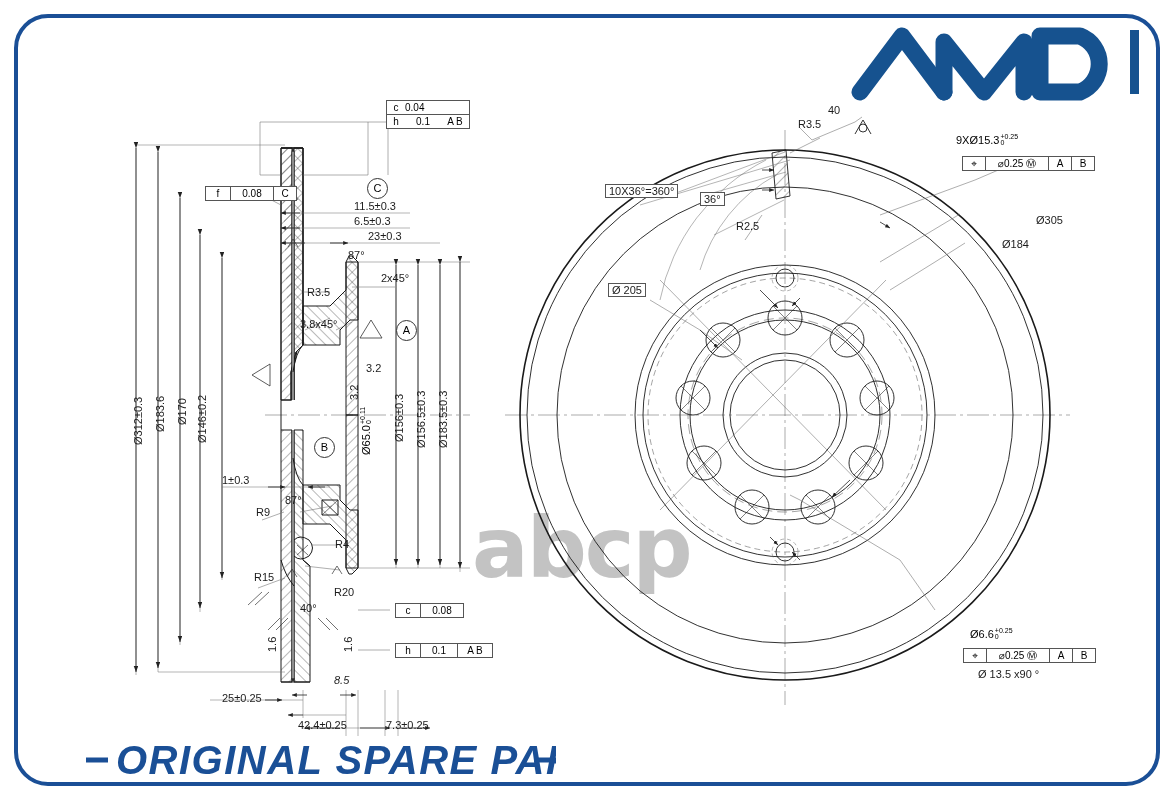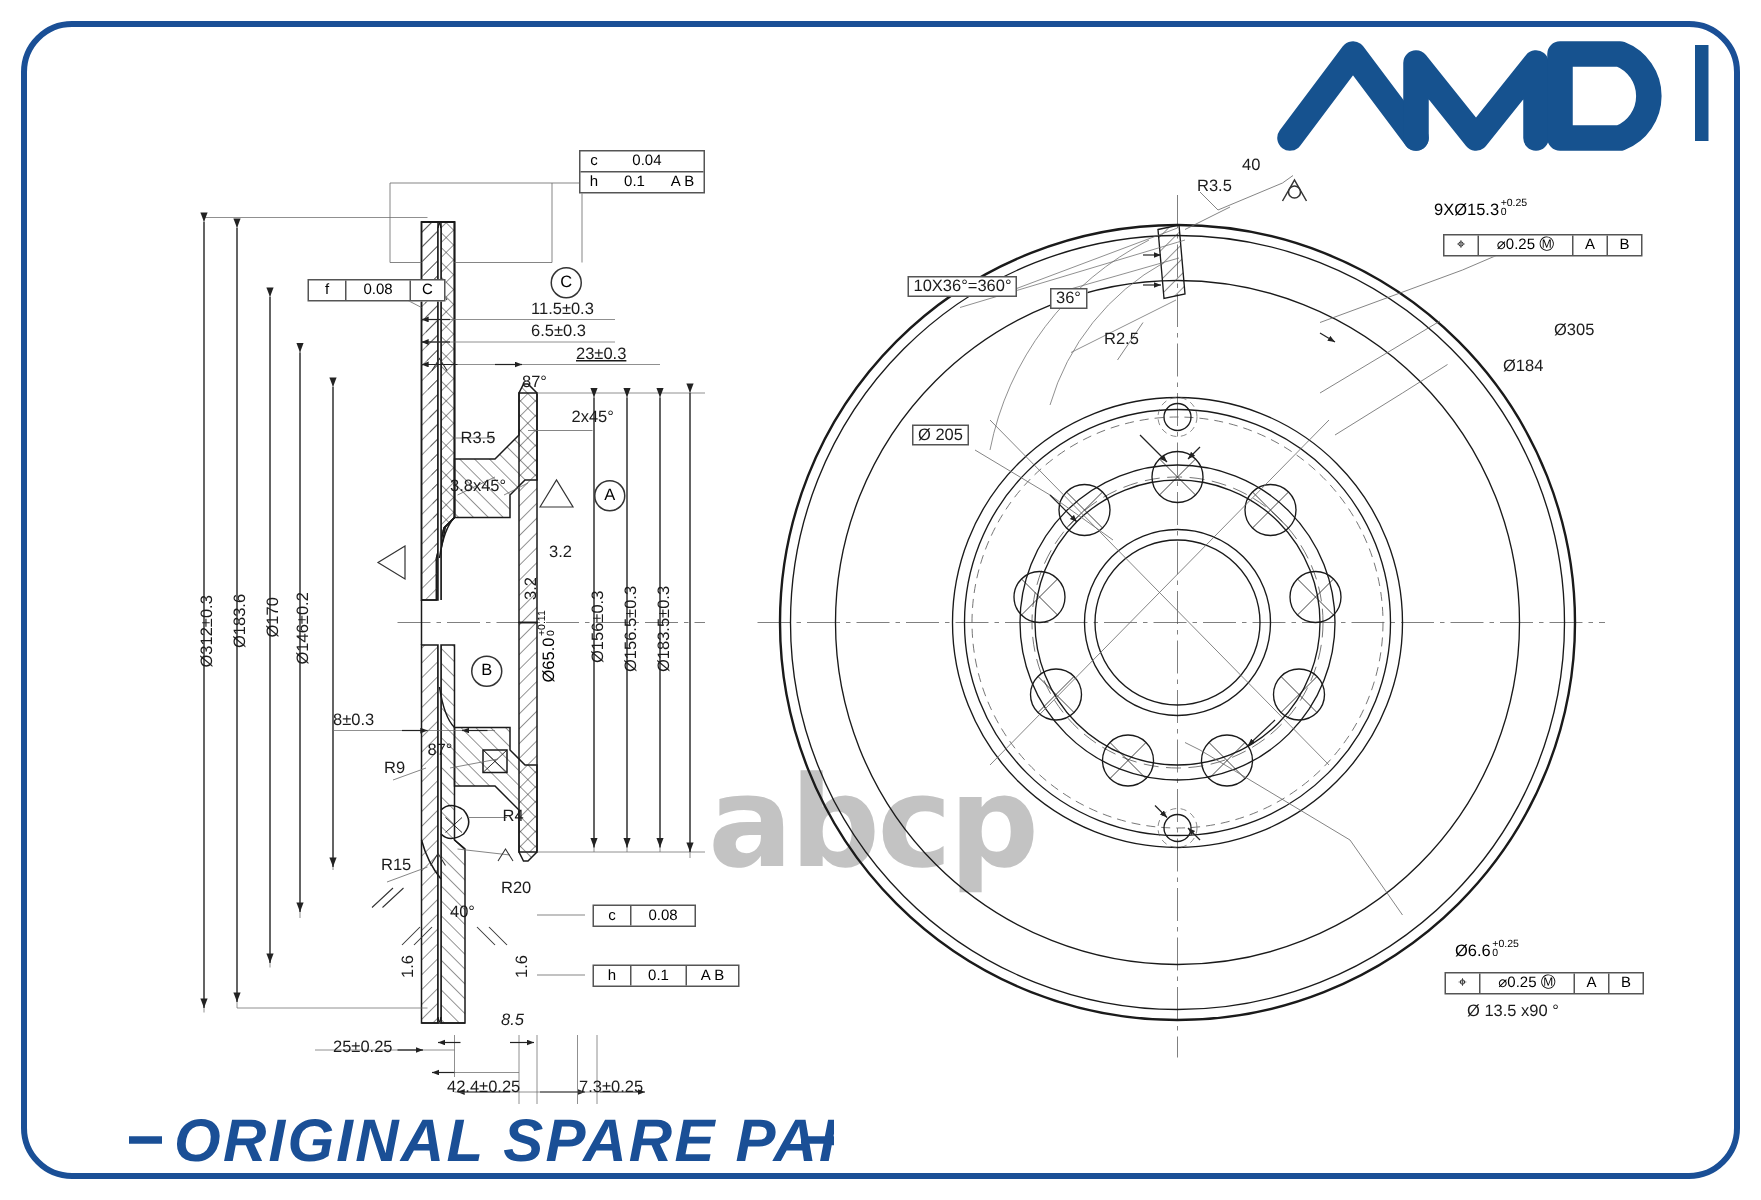--- a/index.html
+++ b/index.html
@@ -330,27 +330,27 @@
   <div class="lbl vert" style="left:393px;top:442px;">Ø156±0.3</div>
   <div class="lbl vert" style="left:415px;top:448px;">Ø156.5±0.3</div>
   <div class="lbl vert" style="left:437px;top:448px;">Ø183.5±0.3</div>
 
   <div class="tolstack" style="left:360px;top:455px;transform-origin:0 0;transform:rotate(-90deg);">
     <span>Ø65.0</span><span class="tolpair"><sup>+0.11</sup><sub>0</sub></span>
   </div>
 
   <div class="lbl" style="left:354px;top:200px;">11.5±0.3</div>
   <div class="lbl" style="left:354px;top:215px;">6.5±0.3</div>
-  <div class="lbl" style="left:384px;top:230px;text-decoration:underline;">23±0.3</div>
+  <div class="lbl" style="left:368px;top:230px;">23±0.3</div>
   <div class="lbl" style="left:348px;top:249px;">87°</div>
   <div class="lbl" style="left:381px;top:272px;">2x45°</div>
   <div class="lbl" style="left:300px;top:318px;">3.8x45°</div>
   <div class="lbl" style="left:307px;top:286px;">R3.5</div>
 
-  <div class="lbl" style="left:222px;top:474px;">8±0.3</div>
+  <div class="lbl" style="left:222px;top:474px;">1±0.3</div>
   <div class="lbl" style="left:285px;top:494px;">87°</div>
   <div class="lbl" style="left:256px;top:506px;text-align:center;">R9</div>
   <div class="lbl" style="left:335px;top:538px;">R4</div>
   <div class="lbl" style="left:334px;top:586px;">R20</div>
   <div class="lbl" style="left:238px;top:571px;margin-left:16px;">R15</div>
   <div class="lbl" style="left:300px;top:602px;">40°</div>
 
   <div class="lbl" style="left:334px;top:674px;font-style:italic;">8.5</div>
   <div class="lbl" style="left:222px;top:692px;">25±0.25</div>
   <div class="lbl" style="left:298px;top:719px;">42.4±0.25</div>
@@ -361,21 +361,21 @@
   <div class="lbl vert" style="left:266px;top:652px;">1.6</div>
   <div class="lbl vert" style="left:342px;top:652px;">1.6</div>
 
   <div class="datum" style="left:367px;top:178px;">C</div>
   <div class="datum" style="left:396px;top:320px;">A</div>
   <div class="datum" style="left:314px;top:437px;">B</div>
 
   <div class="fcf" style="left:386px;top:100px;flex-direction:column;">
     <div style="display:flex;border-bottom:1px solid #555;border-right:none;padding:0;">
       <div style="width:18px;text-align:center;">c</div>
-      <div style="width:36px;text-align:right;border-right:none;">0.04</div>
+      <div style="width:36px;text-align:left;border-right:none;">0.04</div>
     </div>
     <div style="display:flex;padding:0;border-right:none;">
       <div style="width:18px;text-align:center;">h</div>
       <div style="width:36px;text-align:center;">0.1</div>
       <div style="width:28px;text-align:center;border-right:none;">A B</div>
     </div>
   </div>
 
   <div class="fcf" style="left:205px;top:186px;">
     <div style="width:18px;text-align:center;">f</div>

